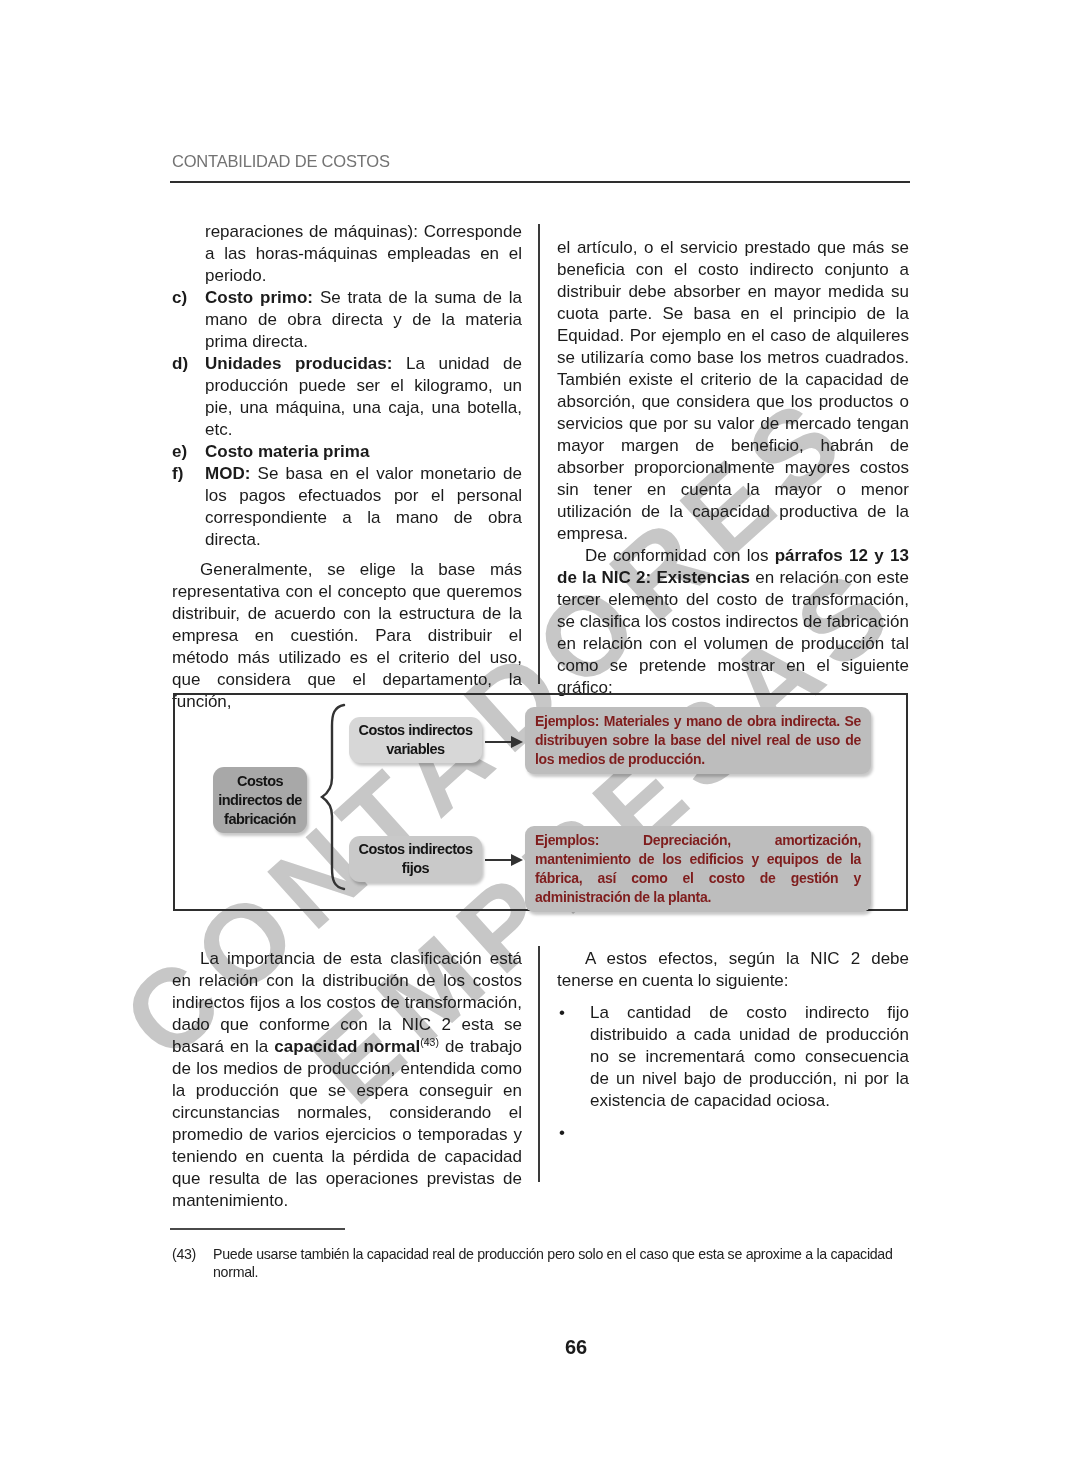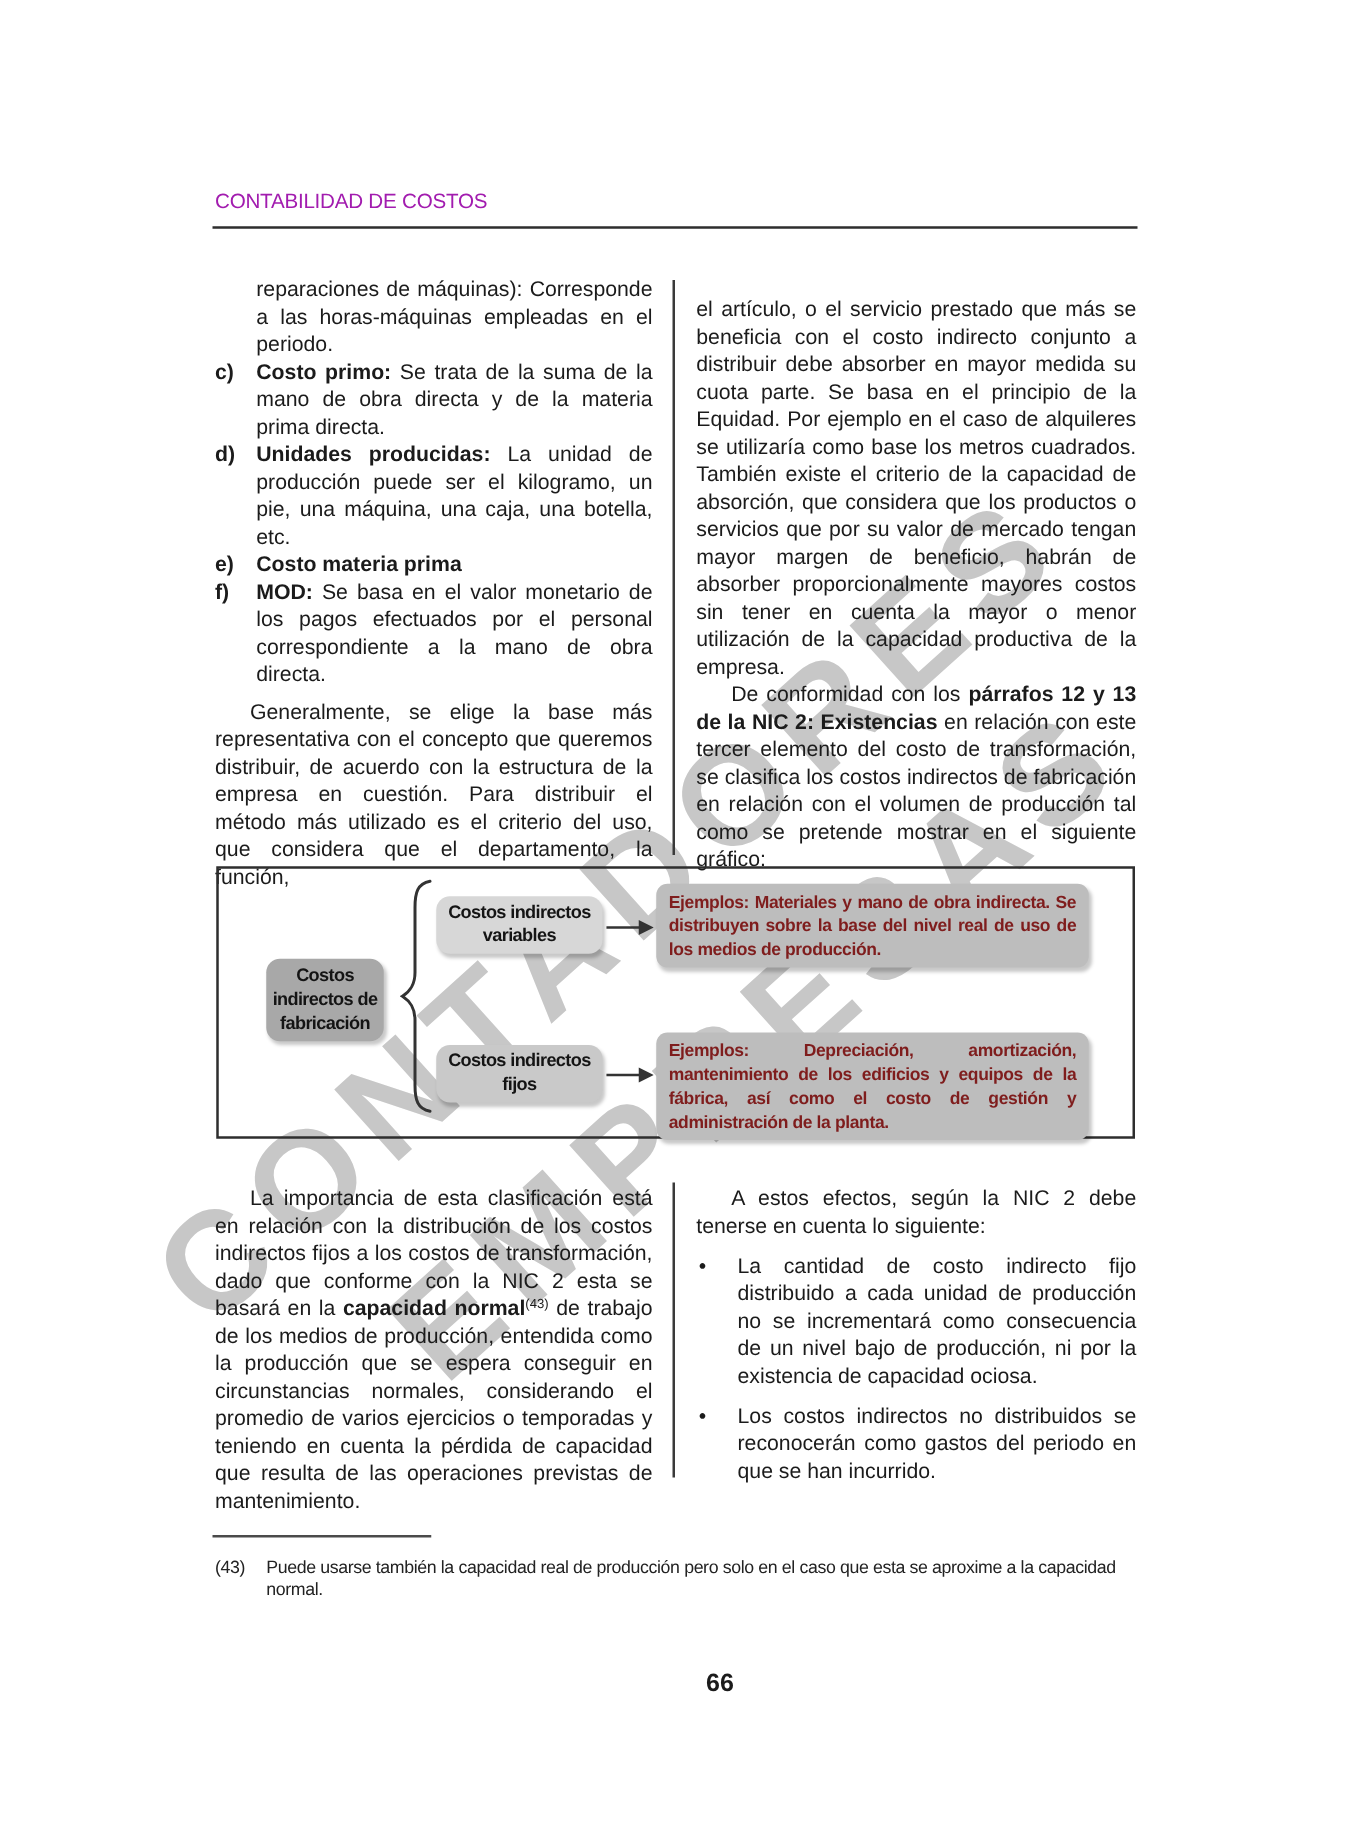--- a/index.html
+++ b/index.html
@@ -11,21 +11,21 @@
   .watermark {
     position:absolute; left:540px; top:785px;
     transform:translate(-50%,-50%) rotate(-42deg);
     font-weight:700; font-size:112px; letter-spacing:14px; line-height:1.42;
     color:var(--watermark-gray,#c7c7c7); white-space:nowrap;
   }
   .watermark .wm2 { margin-left:110px; }
   
   .running-header {
     position:absolute; left:172px; top:152px; font-size:16.5px; letter-spacing:-0.2px;
-    color:#a21caf;
+    color:#737373;
     text-align:right;
   }
   .header-rule { position:absolute; left:170px; top:181px; width:740px; height:2px; background:var(--rule-dark,#2e2e2e); }
   
   .col { position:absolute; font-size:17px; line-height:22px; text-align:justify; }
   .col-left-top   { left:172px; top:221px; width:350px; }
   .col-right-top  { left:557px; top:221px; width:352px;margin-top:16px; }
   .col-left-bottom{ left:172px; top:948px; width:350px; }
   .col-right-bottom{ left:557px; top:948px; width:352px; }
   .divider { position:absolute; width:2px; background:#3a3a3a; }
@@ -150,21 +150,20 @@
   </div>
 
   <div class="col col-right-bottom">
     <p class="para-indent">A estos efectos, según la NIC 2 debe tenerse en cuenta lo siguiente:</p>
     <div class="bullet">
       <span class="bmark">•</span>
       <span>La cantidad de costo indirecto fijo distribuido a cada unidad de producción no se incrementará como consecuencia de un nivel bajo de producción, ni por la existencia de capacidad ociosa.</span>
     </div>
     <div class="bullet">
       <span class="bmark">•</span>
-      <span>Los costos indirectos no distribuidos se reconocerán como gastos del periodo en que se han incurrido.</span>
     </div>
   </div>
 
   <div class="footnote-rule"></div>
   <div class="footnote">
     <span class="fn-num">(43)</span>
     <span class="fn-text">Puede usarse también la capacidad real de producción pero solo en el caso que esta se aproxime a la capacidad normal.</span>
   </div>
 
   <div class="page-number">66</div>

